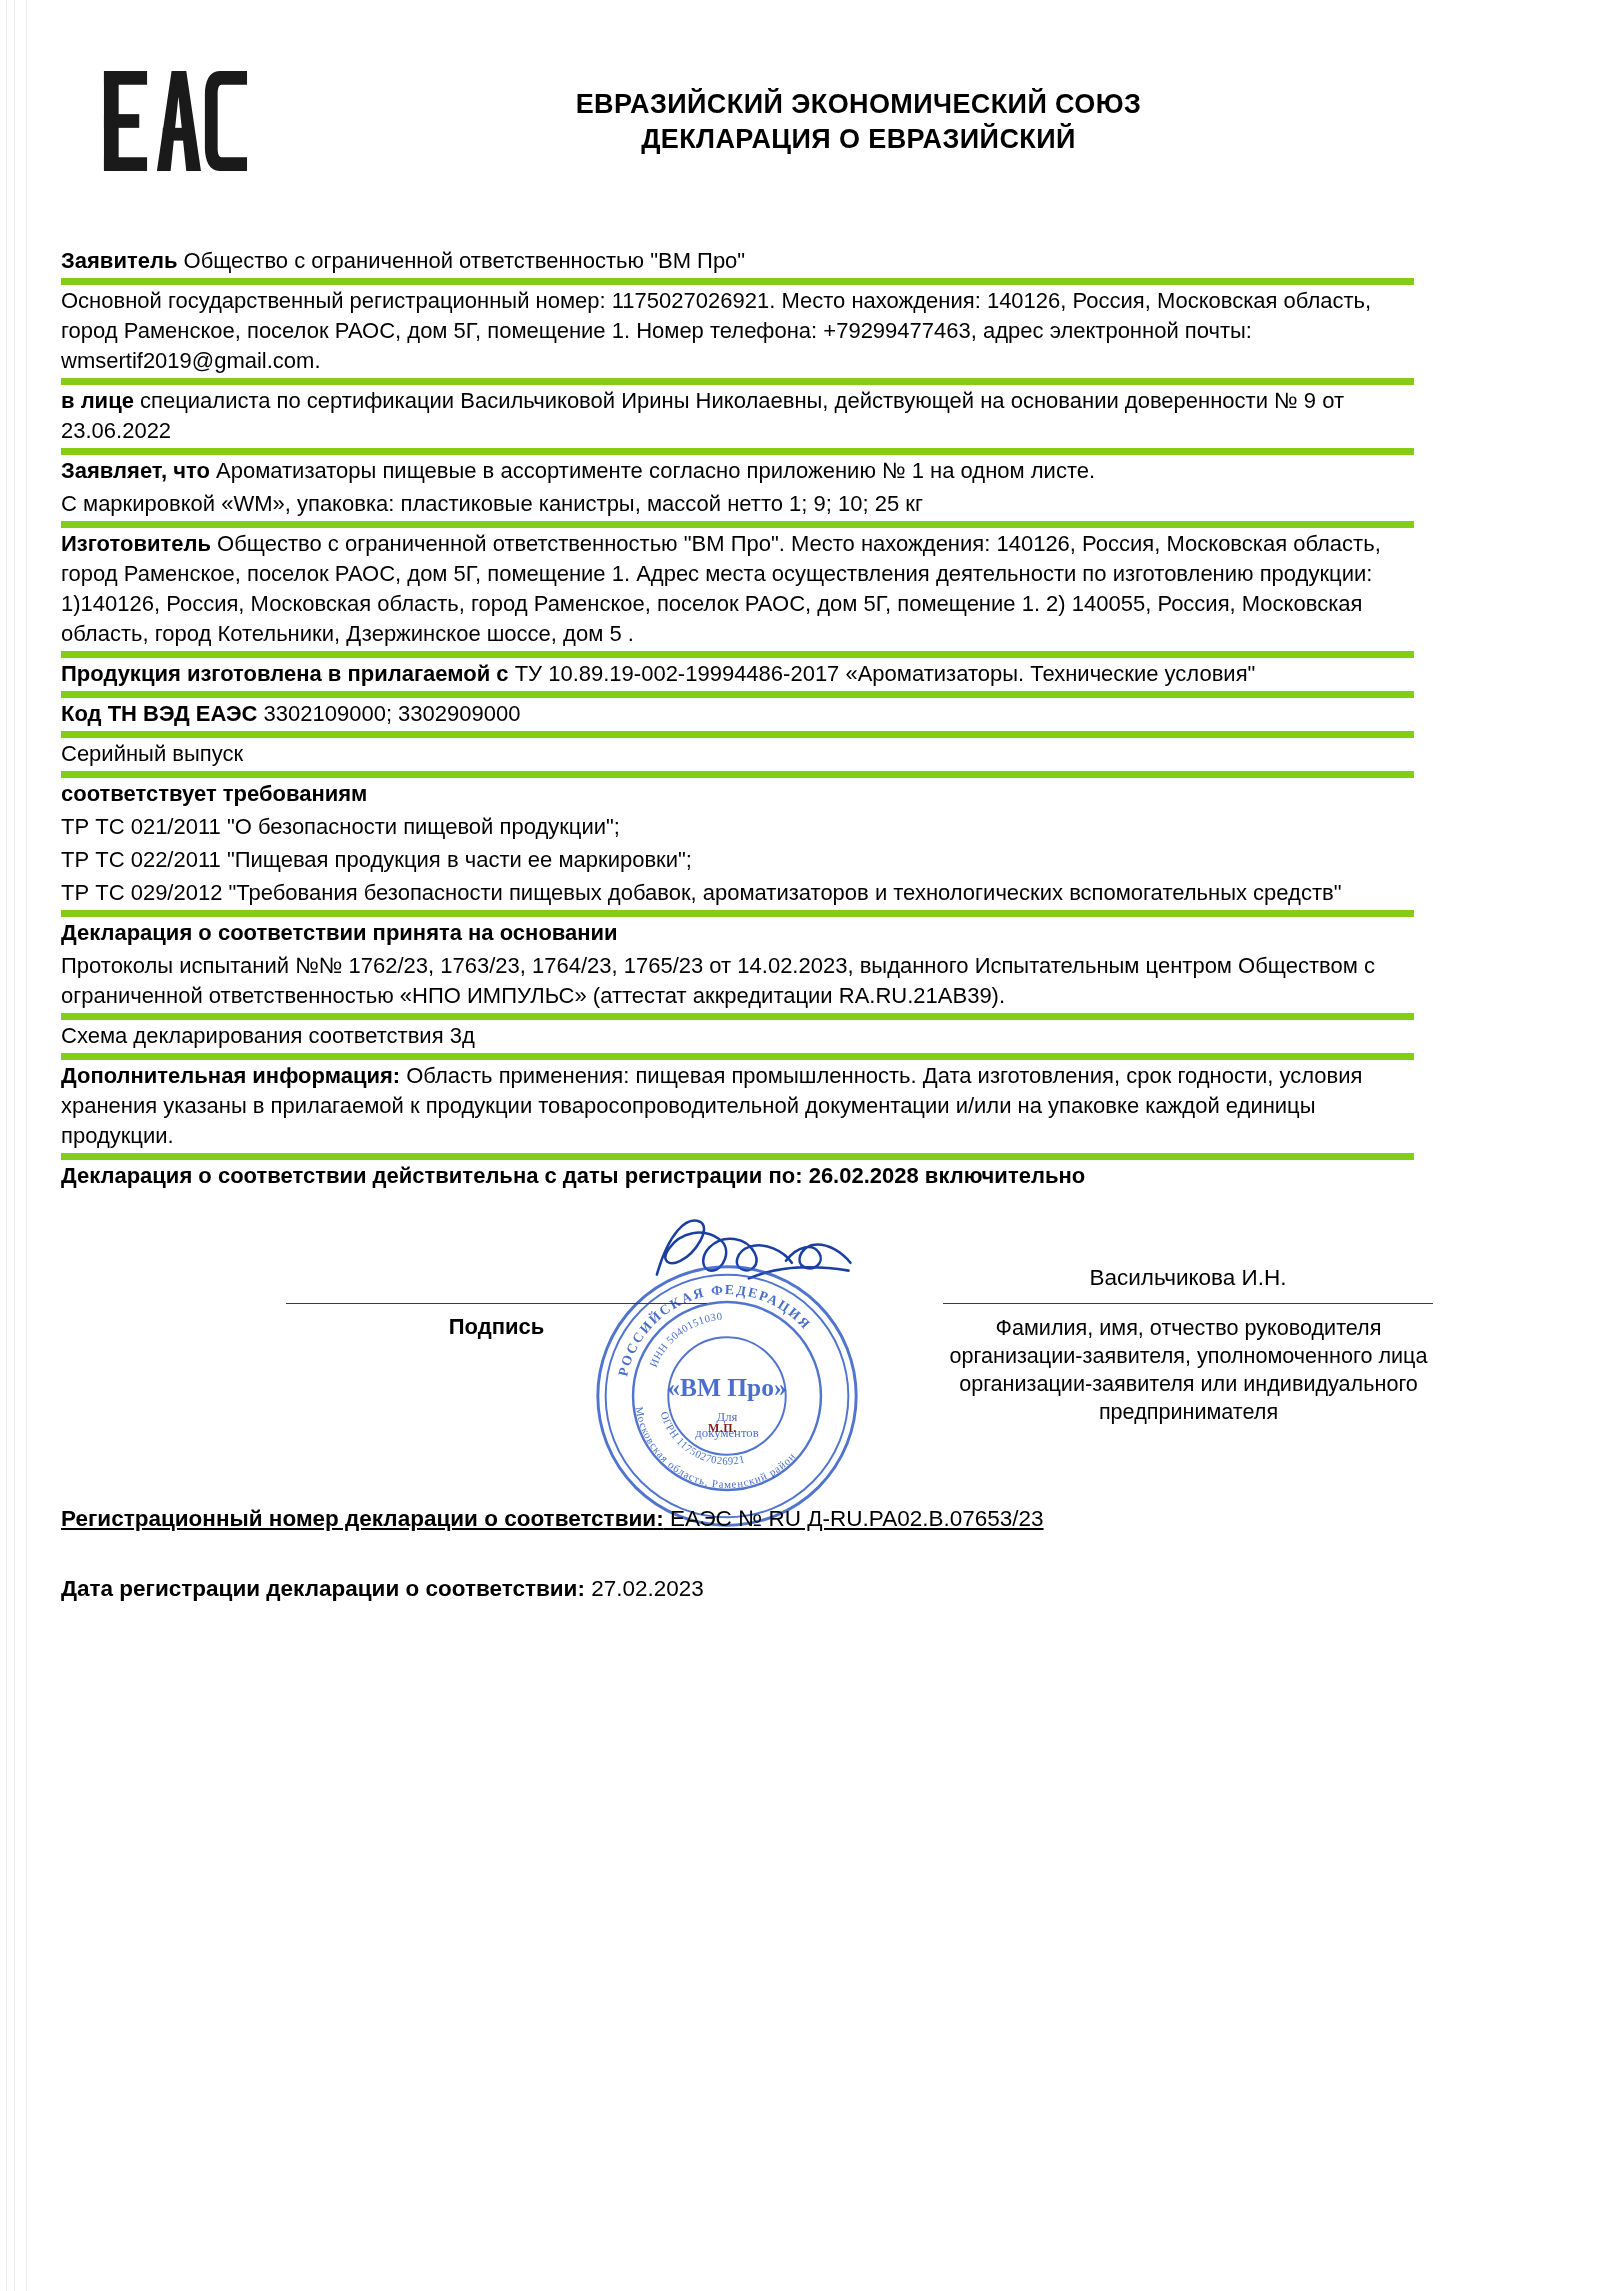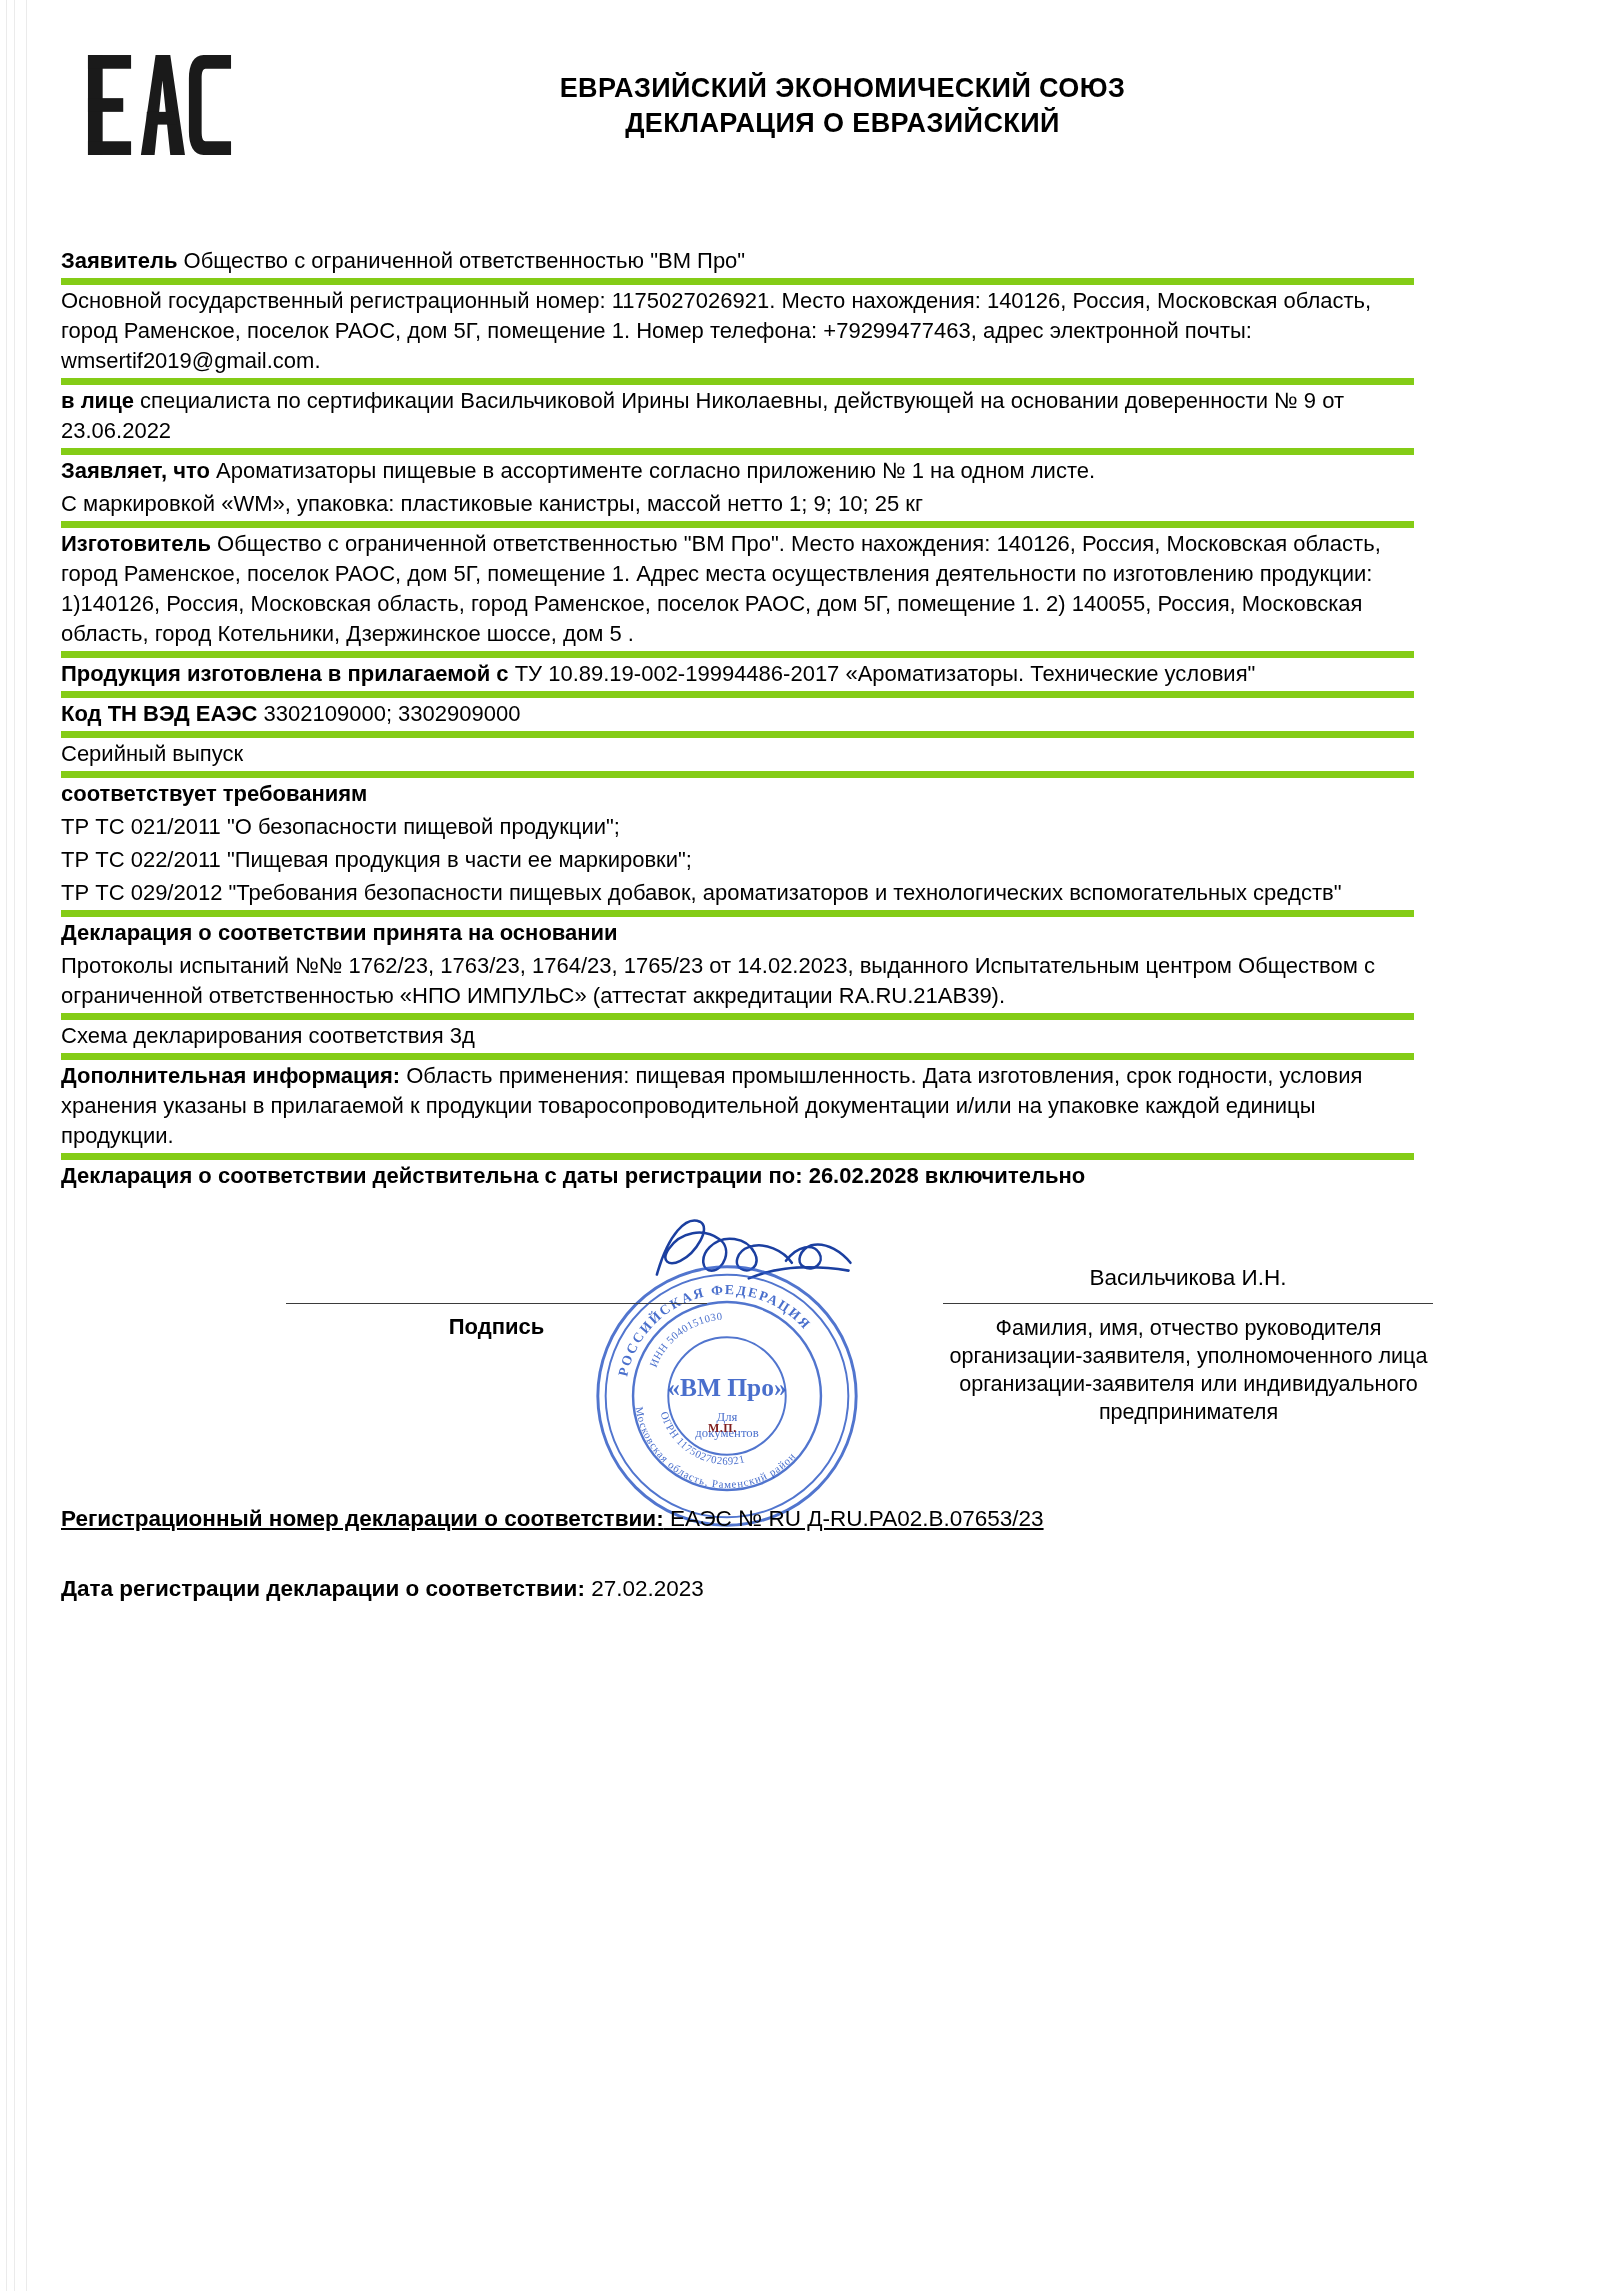--- a/index.html
+++ b/index.html
@@ -13,21 +13,21 @@
     font-family: "Liberation Sans", sans-serif;
     color: #000000;
     position: relative;
     overflow: hidden;
   }
   .page {
     position: relative;
     width: 1621px;
     height: 2292px;
     box-sizing: border-box;
-    padding: 0;
+    padding: 16px;
   }
 
   
   .header {
     position: relative;
     height: 206px;
   }
   .eac-mark {
     position: absolute;
     left: 86px;

